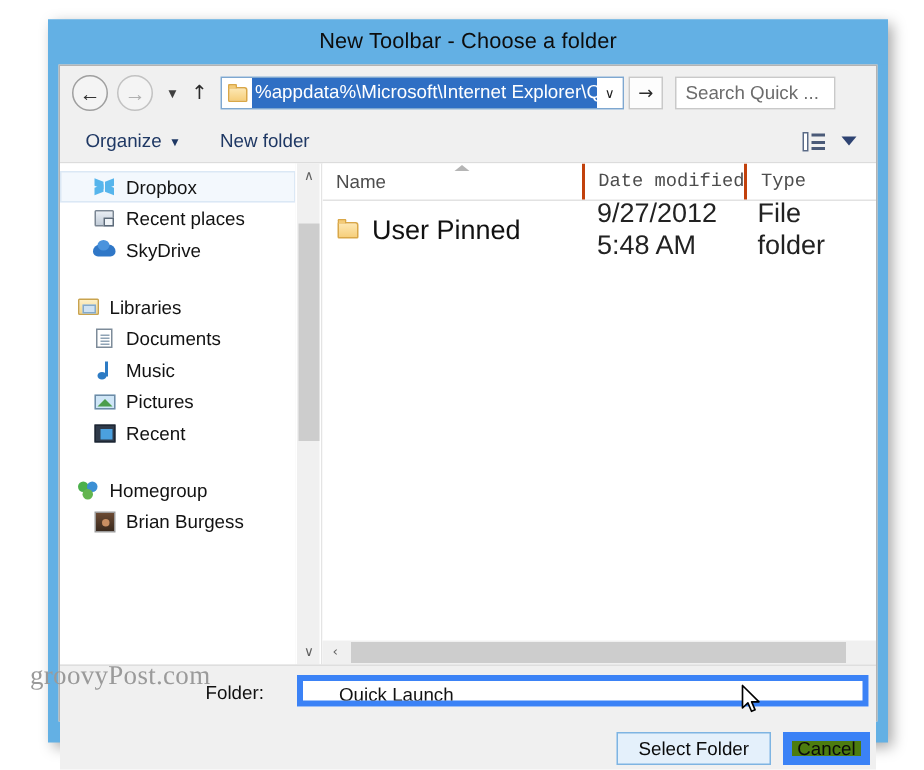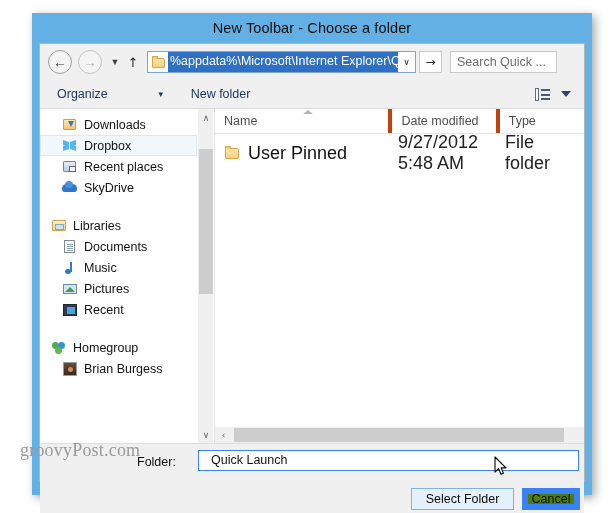--- a/index.html
+++ b/index.html
@@ -180,21 +180,21 @@
     align-items: center;
     border-bottom: 1px solid #dcdcdc;
     box-sizing: border-box;
   }
   .cmd-item {
     font-size: 12.5px;
     color: #1f3864;
     display: flex;
     align-items: center;
   }
-  .cmd-organize { margin-left: 17px; gap: 44px; }
+  .cmd-organize { margin-left: 17px; }
   .cmd-caret { font-size: 8px; margin-left: 5px; color: #1f3864; }
   .cmd-newfolder { margin-left: 26px; }
   .cmd-right {
     margin-left: auto;
     display: flex;
     align-items: center;
     margin-right: 13px;
   }
   .view-icon {
     width: 15px; height: 13px;
@@ -326,21 +326,21 @@
   .colh {
     font-size: 12.5px;
     color: #4d4d4d;
     height: 24px;
     line-height: 24px;
     padding-left: 9px;
     box-sizing: border-box;
     position: relative;
     white-space: nowrap;
   }
-  .colh + .colh { border-left: 4px solid #c2410c; }
+  .colh + .colh { border-left: 2px solid #c2410c; font-family: Liberation Mono, monospace; }
   .colh.name { width: 199px; }
   .colh.date { width: 122px; }
   .colh.type { width: 100px; }
   .sort-marker {
     position: absolute;
     left: 88px;
     top: 1px;
     width: 0; height: 0;
     border-left: 5px solid transparent;
     border-right: 5px solid transparent;
@@ -413,26 +413,26 @@
     font-size: 12.5px;
     color: #111;
   }
   .folder-input {
     position: absolute;
     left: 158px;
     top: 6px;
     width: 381px;
     height: 21px;
     background: #ffffff;
-    border: 1px solid #3b82f6;
+    border: 4px solid #3b82f6;
     box-sizing: border-box;
     font-size: 12.5px;
     color: #111;
     line-height: 19px;
-    padding-left: 12px;
+    padding-left: 24px;
     white-space: nowrap;
     overflow: hidden;
   }
 
   .buttonbar {
     position: absolute;
     left: 0;
     top: 436px;
     width: 100%;
     height: 36px;
@@ -754,26 +754,20 @@
             <span class="vline" style="top:10px;"></span>
           </span>
           <span class="view-caret"></span>
         </div>
       </div>
 
       <div class="panes">
 
         <div class="sidebar">
 
-          <div class="nav-item indent1">
-            <span class="nav-ico">
-                <span class="ic-dl"></span>
-              </span>
-            <span class="nav-label">Downloads</span>
-          </div>
 
           <div class="nav-item indent1 selected">
             <span class="nav-ico">
                 <span class="ic-dropbox">
                   <i></i>
                   <i></i>
                   <i></i>
                   <i></i>
                 </span>
               </span>

